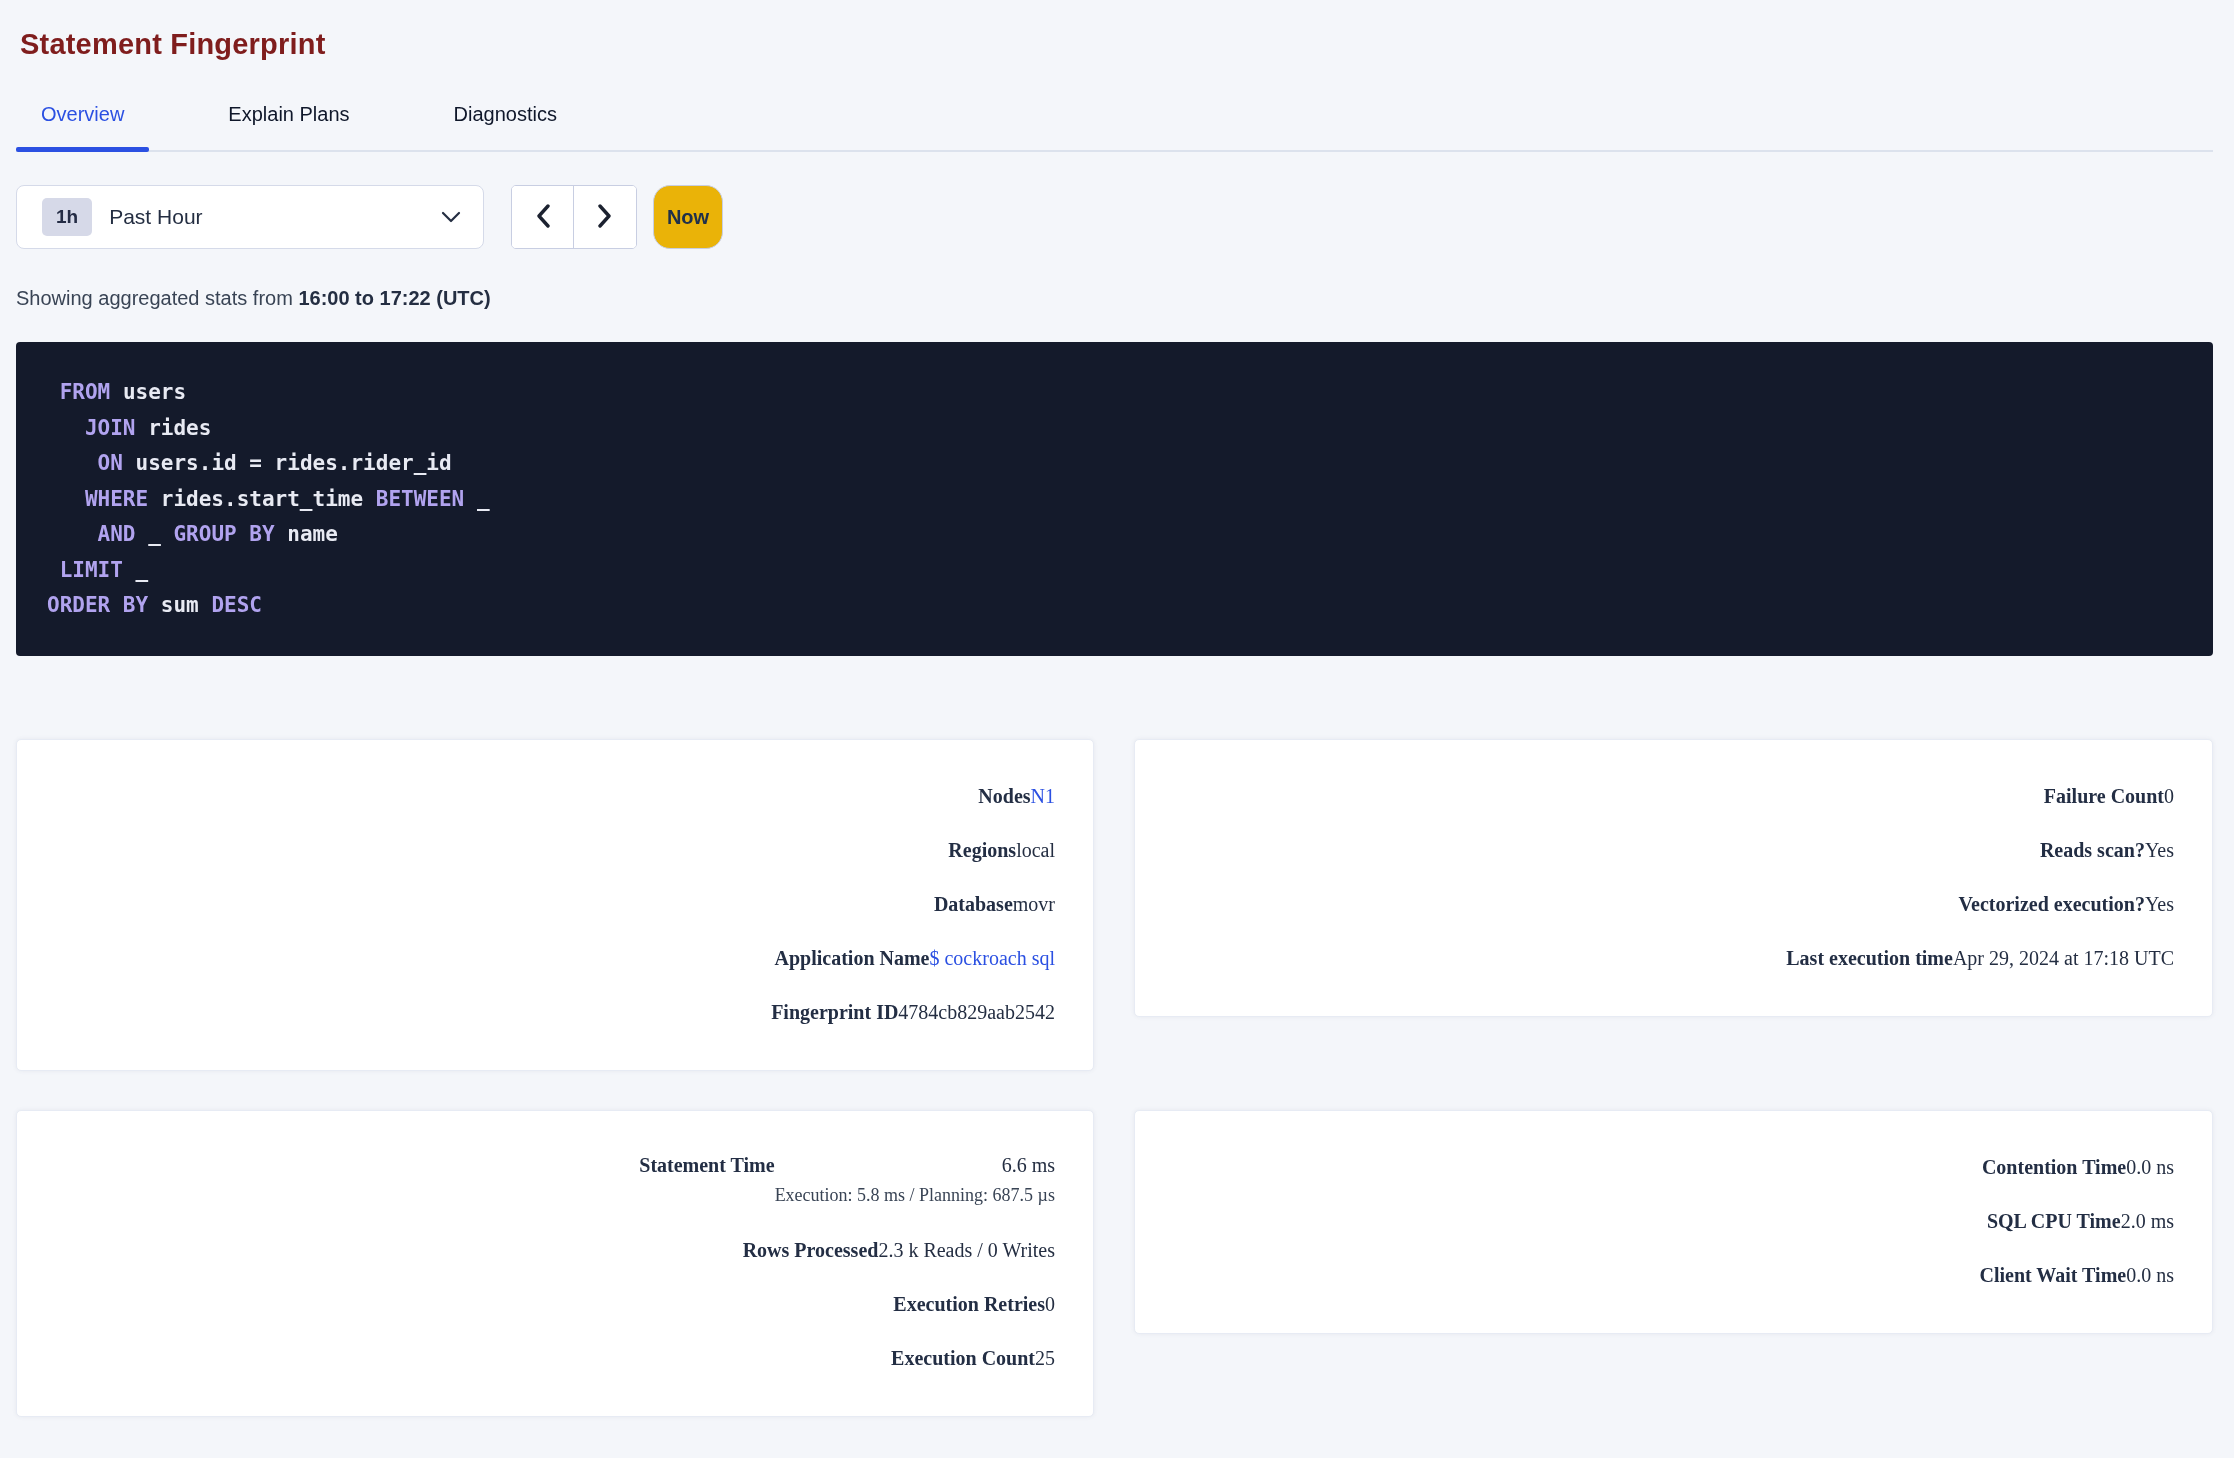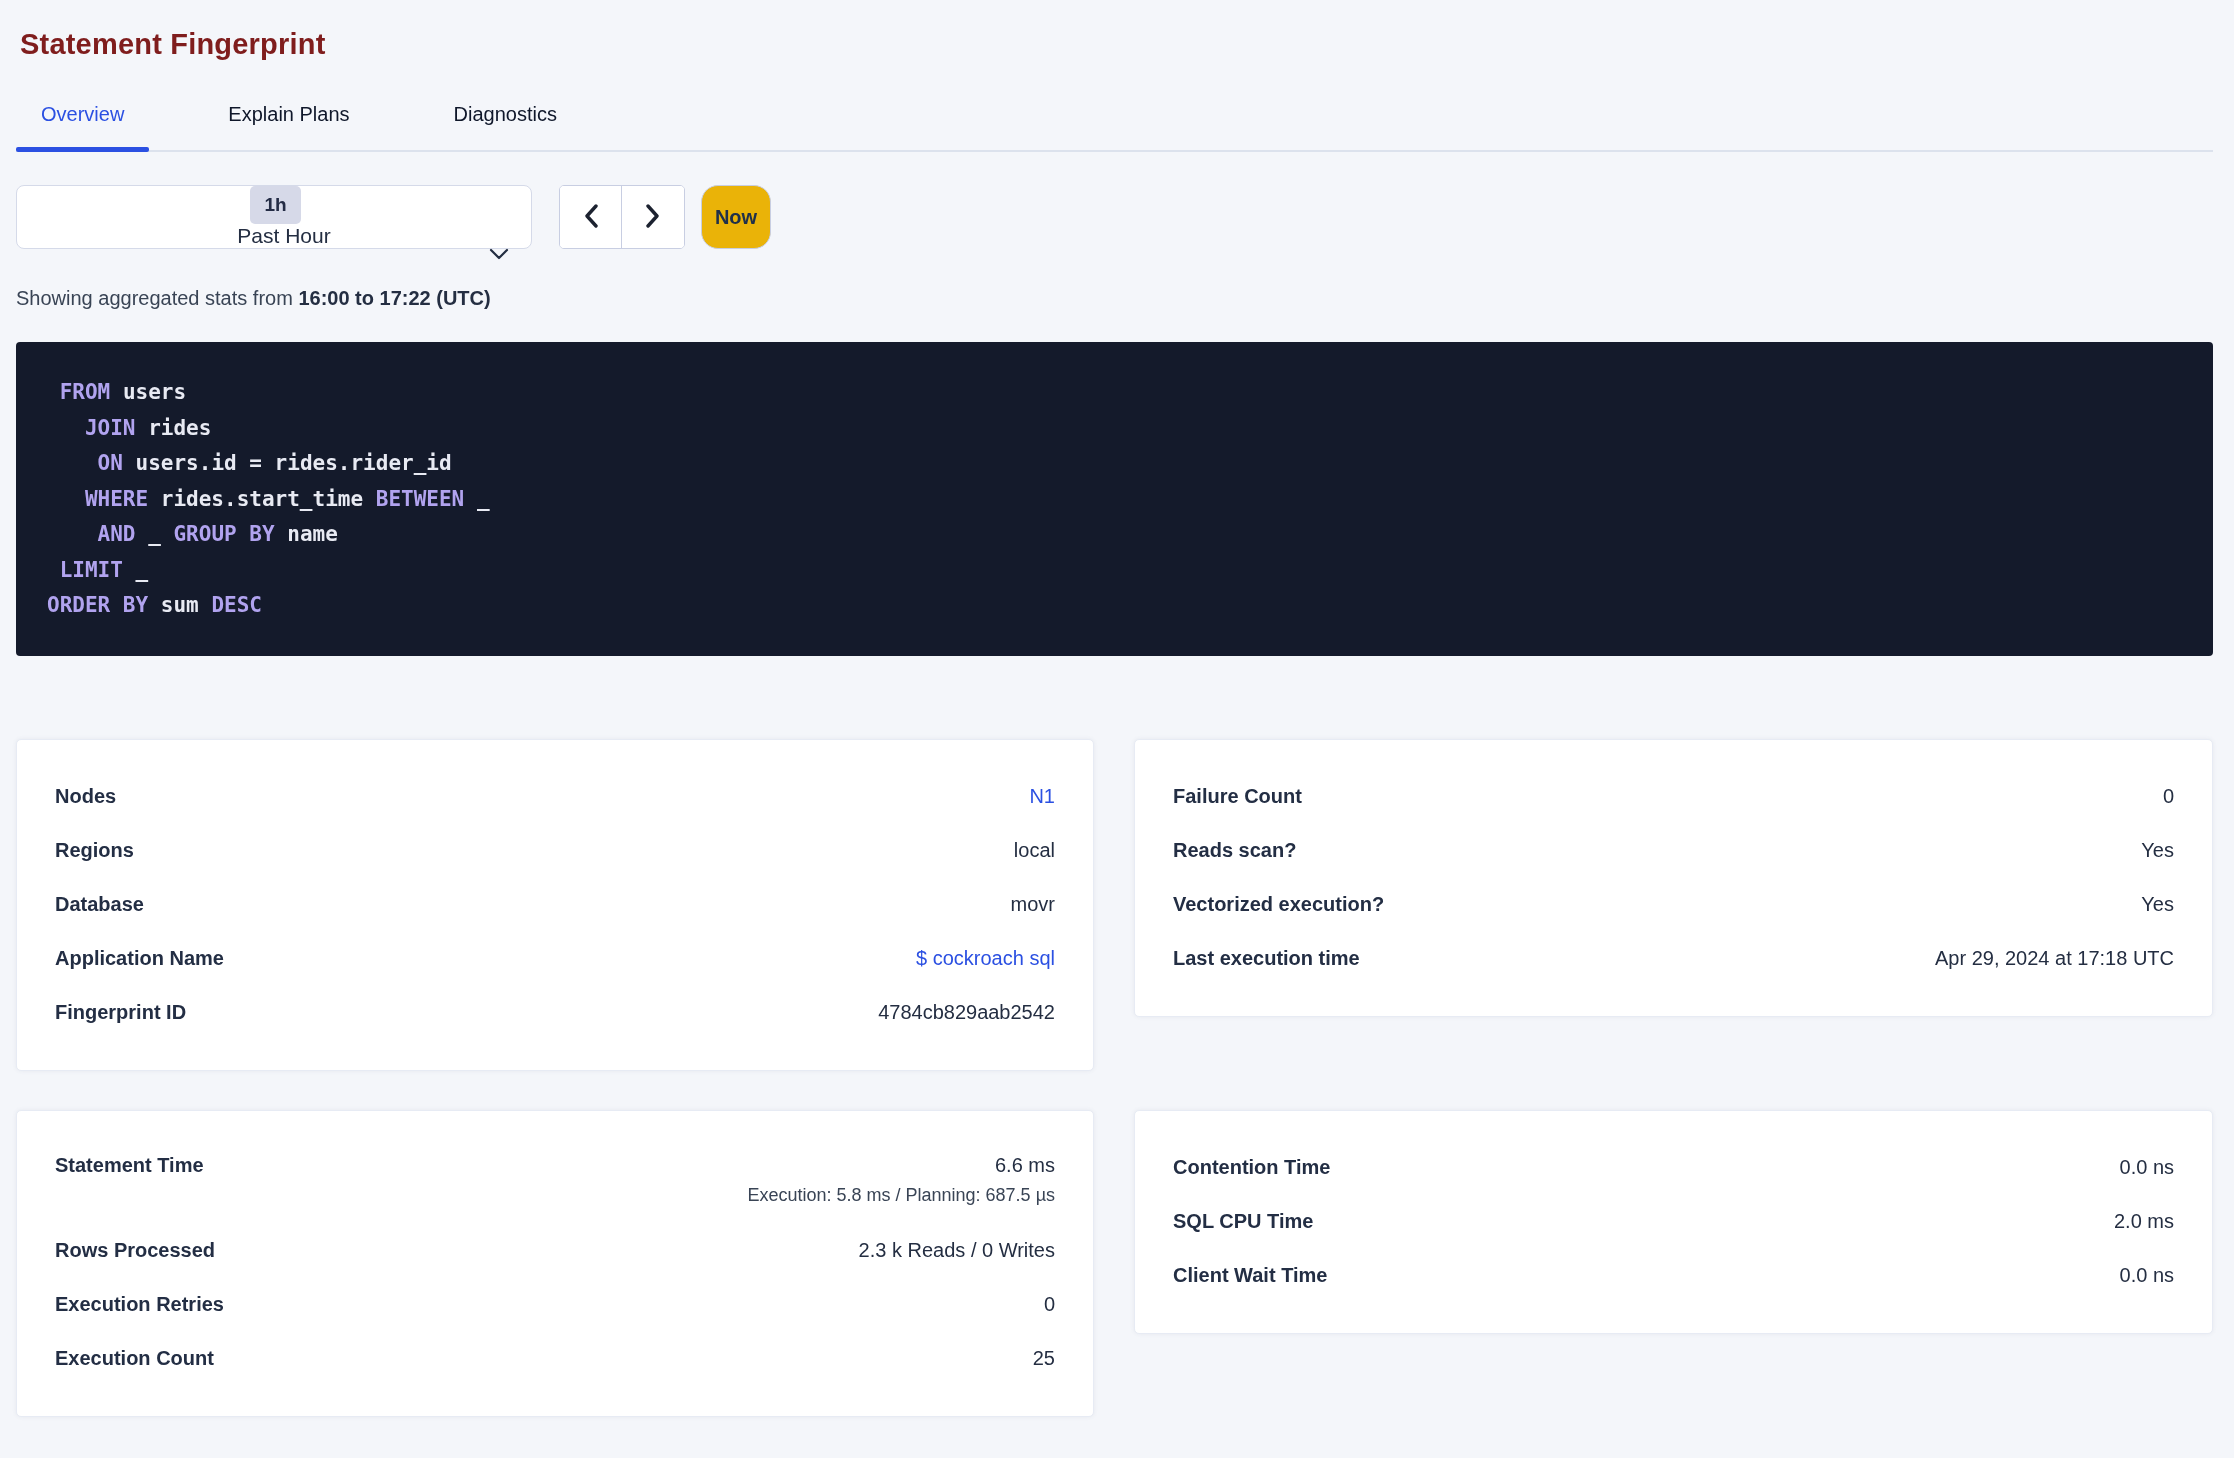--- a/index.html
+++ b/index.html
@@ -44,28 +44,27 @@
     position: absolute;
     left: 0; right: 0; bottom: -2px;
     height: 5px;
     background: #2b50e2;
     border-radius: 2px;
   }
 
   
   .controls { display: flex; margin-top: 33px; height: 64px; }
   .time-dropdown {
-    width: 516px; height: 64px;
+    width: 468px; height: 64px;
     background: #fff;
     border: 1px solid #d5dae9;
     border-radius: 8px;
     display: flex; align-items: center;
     padding: 0 22px 0 25px;
     cursor: pointer;
-    flex-direction: column;
   }
   .range-badge {
     background: #d6d9e8;
     color: #242c45;
     font-weight: 700;
     font-size: 19px;
     padding: 8px 14px;
     border-radius: 5px;
   }
   .range-label { margin-left: 17px; font-size: 21px; color: #242e42; }
@@ -132,21 +131,21 @@
   .cards-row.second { margin-top: 39px; }
   .card {
     background: #fff;
     border: 1px solid #e7ebf4;
     border-radius: 5px;
     box-shadow: 0 0 4px rgba(60, 80, 120, 0.08);
     padding: 30px 38px;
   }
   .crow {
     height: 54px;
-    display: flex; align-items: center; justify-content: space-between;
+    display: flex; align-items: center; justify-content: flex-end; font-family: Liberation Serif, serif;
   }
   .crow.tall { height: 83px; align-items: flex-start; }
   .crow.tall .lbl { padding-top: 13px; }
   .lbl { font-size: 20px; font-weight: 700; color: #232e44; }
   .val { font-size: 20px; color: #242e42; text-align: right; text-decoration: none; }
   .val.link { color: #2b50e2; cursor: pointer; }
   .vblock { text-align: right; padding-top: 13px; }
   .vblock .caption {
     font-size: 18px;
     color: #394455;

